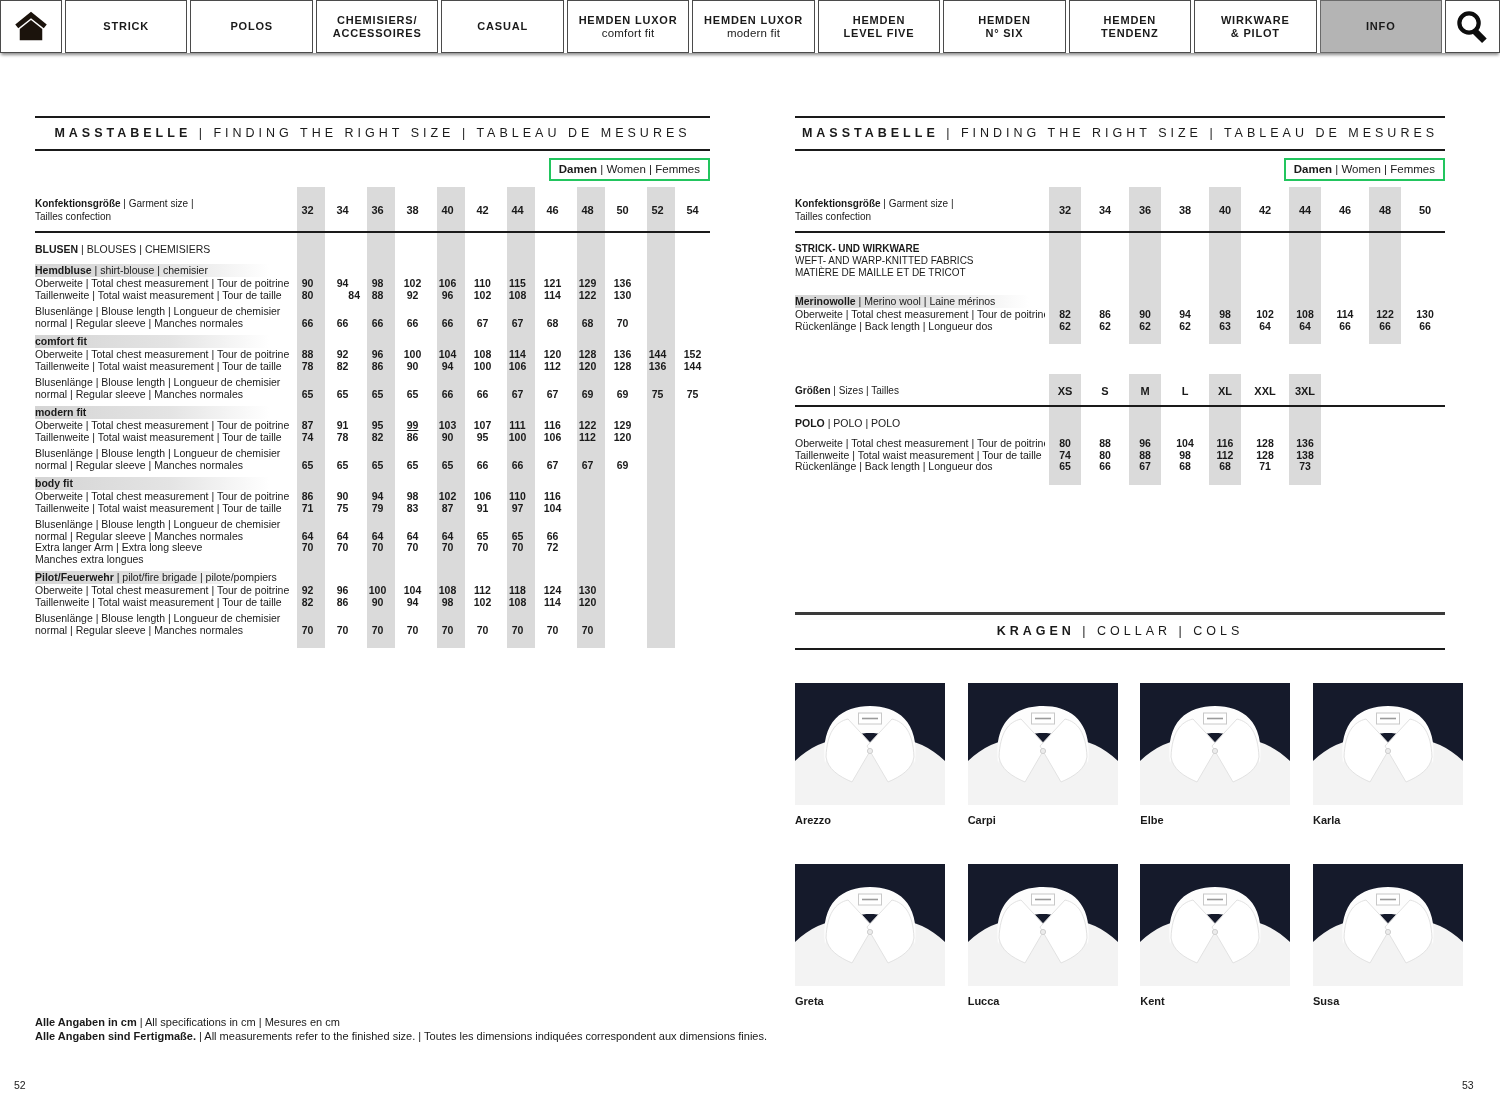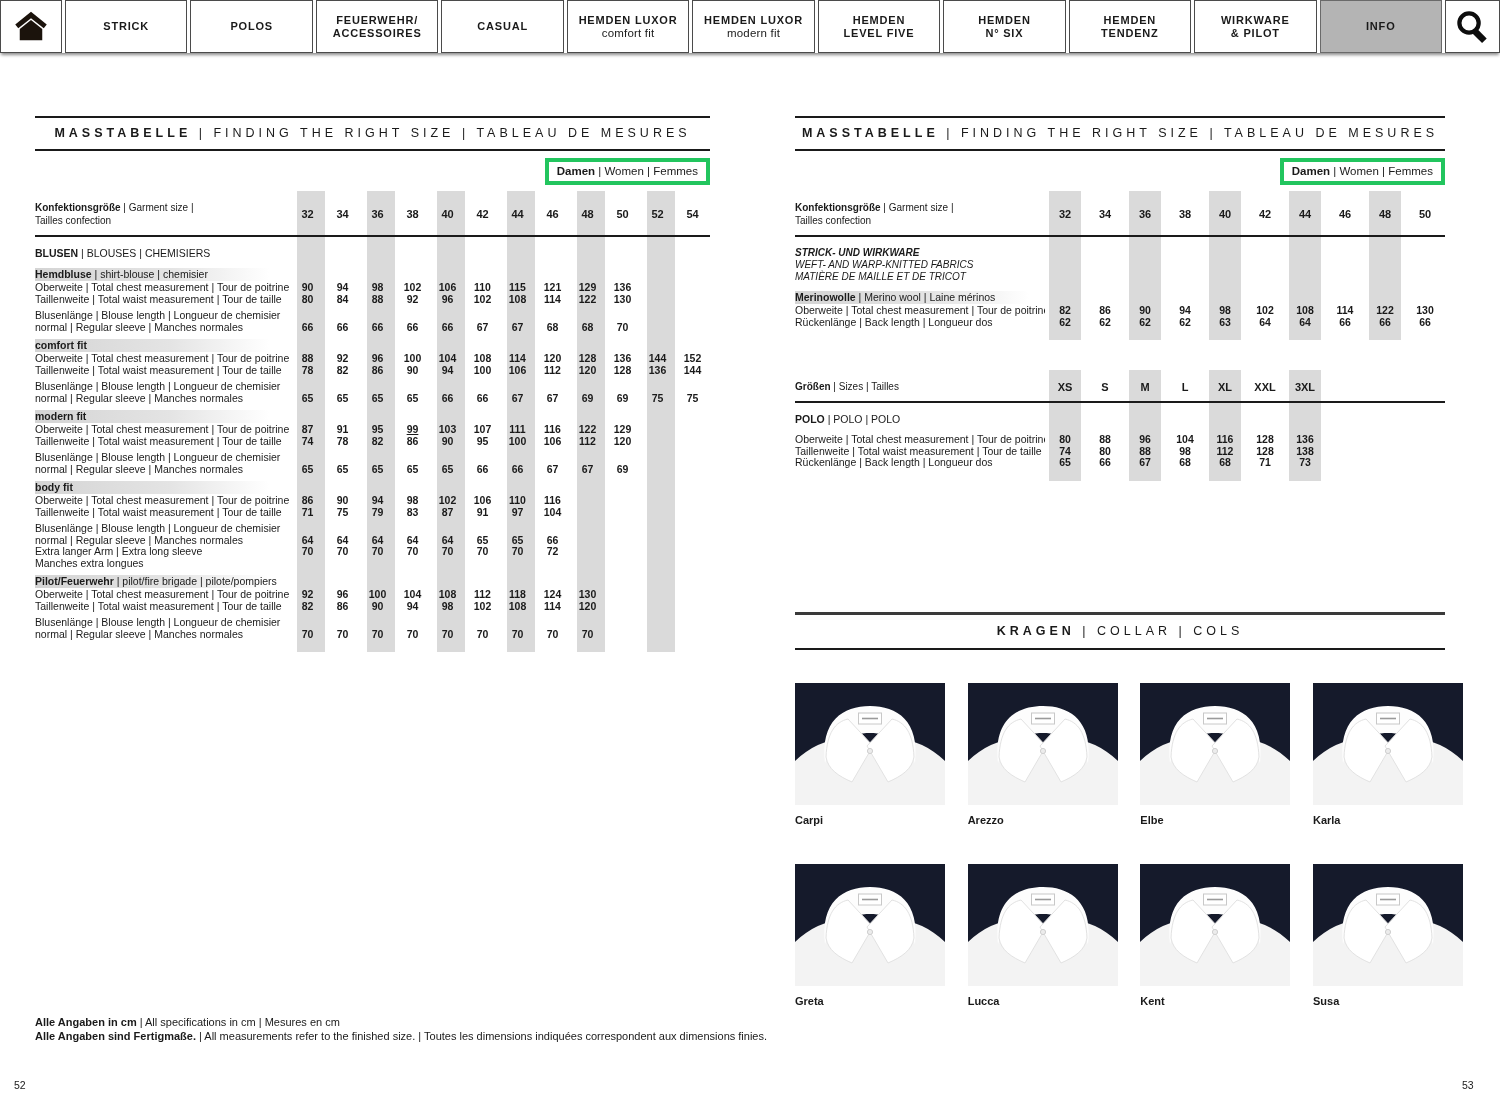--- a/index.html
+++ b/index.html
@@ -19,33 +19,33 @@
 
   
   .page{position:absolute;top:116px;}
   .page-left{left:35px;width:675px;}
   .page-right{left:795px;width:650px;}
   .rule2{border-top:2px solid #1a1a1a;height:0;}
   .rule3{border-top:3px solid #3a3a3a;height:0;}
   .page-title{text-align:center;font-size:12.5px;letter-spacing:4px;padding:8px 0 9px;white-space:nowrap;}
   .page-title b{letter-spacing:4px;}
   .gender-row{display:flex;justify-content:flex-end;margin-top:7px;}
-  .gender-box{border:4px solid #22c55e;padding:3px 8px 4px;font-size:11.5px;white-space:nowrap;}
+  .gender-box{border:2px solid #22c55e;padding:3px 8px 4px;font-size:11.5px;white-space:nowrap;}
 
   
   .size-table{position:relative;margin-top:6px;}
   .bands{position:absolute;top:0;bottom:0;left:0;right:0;z-index:0;}
   .band{position:absolute;top:0;bottom:0;background:var(--band,#dadada);}
   .tcontent{position:relative;z-index:1;}
   .tbl-header{display:flex;align-items:center;padding:10px 0 8px;border-bottom:2px solid #1a1a1a;}
   .tbl-header .hlabel{font-size:10px;line-height:13px;}
   .cell{flex:0 0 auto;text-align:center;font-size:11px;font-weight:700;}
   .tlines{padding:10px 0 12px;}
   .l-group{font-size:10.5px;margin-bottom:9px;}
-  .l-group3{font-size:10px;line-height:12px;margin-bottom:8px;font-style:italic;}
+  .l-group3{font-size:10px;line-height:12px;margin-bottom:16px;}
   .l-group3 .g3b{font-weight:700;}
   .l-hl{font-size:10.5px;height:13px;line-height:13px;margin-bottom:1px;
         background:linear-gradient(90deg,#d4d4d4 0%,#e4e4e4 45%,rgba(255,255,255,0) 78%);
         background-size:300px 100%;background-repeat:no-repeat;}
   .l-row{display:flex;font-size:10.5px;line-height:11.5px;}
   .l-row .rlabel{white-space:nowrap;overflow:hidden;}
   .l-row .cell{font-size:10.5px;line-height:11.5px;}
 
   
   .kragen{position:absolute;left:0;top:496px;width:650px;}
@@ -74,21 +74,21 @@
             <path d="M24 16 L39 28 L39 43 L9 43 L9 28 Z" fill="#1b130c"></path>
           </svg></span>
       </div>
       <div class="navtab">
         <span class="tl">STRICK</span>
       </div>
       <div class="navtab">
         <span class="tl">POLOS</span>
       </div>
       <div class="navtab">
-        <span class="tl">FEUERWEHR/</span>
+        <span class="tl">CHEMISIERS/</span>
         <span class="tl">ACCESSOIRES</span>
       </div>
       <div class="navtab">
         <span class="tl">CASUAL</span>
       </div>
       <div class="navtab">
         <span class="tl">HEMDEN LUXOR</span>
         <span class="tl reg">comfort fit</span>
       </div>
       <div class="navtab">
@@ -168,21 +168,21 @@
               <div class="cell" style="width: 35px;">115</div>
               <div class="cell" style="width: 35px;">121</div>
               <div class="cell" style="width: 35px;">129</div>
               <div class="cell" style="width: 35px;">136</div>
               <div class="cell" style="width: 35px;"></div>
               <div class="cell" style="width: 35px;"></div>
             </div>
             <div class="l-row">
               <div class="rlabel" style="width: 258px;">Taillenweite | Total waist measurement | Tour de taille</div>
               <div class="cell" style="width: 35px;">80</div>
-              <div class="cell" style="width: 35px;">84</div>
+              <div class="cell" style="width: 35px; text-align: right;">84</div>
               <div class="cell" style="width: 35px;">88</div>
               <div class="cell" style="width: 35px;">92</div>
               <div class="cell" style="width: 35px;">96</div>
               <div class="cell" style="width: 35px;">102</div>
               <div class="cell" style="width: 35px;">108</div>
               <div class="cell" style="width: 35px;">114</div>
               <div class="cell" style="width: 35px;">122</div>
               <div class="cell" style="width: 35px;">130</div>
               <div class="cell" style="width: 35px;"></div>
               <div class="cell" style="width: 35px;"></div>
@@ -626,36 +626,36 @@
                 <rect width="150" height="122" fill="#151a2b"></rect>
                 <path d="M-2,124 L-2,80 C18,60 42,52 58,59 L75,67 L92,59 C108,52 132,60 152,80 L152,124 Z" fill="#f3f3f3"></path>
                 <path d="M30,80 C25,38 48,23 75,23 C102,23 125,38 120,80 C110,58 95,50 75,50 C55,50 40,58 30,80 Z" fill="#fdfdfd"></path>
                 <path d="M31,74 C32,50 40,39 53,36 L78,63 L57,99 C43,93 33,86 31,74 Z" fill="#ffffff" stroke="#e2e2e2" stroke-width="1"></path>
                 <path d="M119,74 C118,50 110,39 97,36 L72,63 L93,99 C107,93 117,86 119,74 Z" fill="#ffffff" stroke="#e2e2e2" stroke-width="1"></path>
                 <circle cx="75" cy="68" r="2.6" fill="#ececec" stroke="#cfcfcf" stroke-width="1"></circle>
                 <rect x="63.5" y="30" width="23" height="11" fill="#ffffff" stroke="#c8c8c8" stroke-width="1"></rect>
                 <line x1="67" y1="35.5" x2="83" y2="35.5" stroke="#9a9a9a" stroke-width="1.6"></line>
               </svg>
             </div>
-            <div class="collar-name">Carpi</div>
+            <div class="collar-name">Arezzo</div>
           </div>
           <div class="collar-card">
             <div>
               <svg class="collar-img" viewBox="0 0 150 122">
                 <rect width="150" height="122" fill="#151a2b"></rect>
                 <path d="M-2,124 L-2,80 C18,60 42,52 58,59 L75,67 L92,59 C108,52 132,60 152,80 L152,124 Z" fill="#f3f3f3"></path>
                 <path d="M30,80 C25,38 48,23 75,23 C102,23 125,38 120,80 C110,58 95,50 75,50 C55,50 40,58 30,80 Z" fill="#fdfdfd"></path>
                 <path d="M31,74 C32,50 40,39 53,36 L78,63 L57,99 C43,93 33,86 31,74 Z" fill="#ffffff" stroke="#e2e2e2" stroke-width="1"></path>
                 <path d="M119,74 C118,50 110,39 97,36 L72,63 L93,99 C107,93 117,86 119,74 Z" fill="#ffffff" stroke="#e2e2e2" stroke-width="1"></path>
                 <circle cx="75" cy="68" r="2.6" fill="#ececec" stroke="#cfcfcf" stroke-width="1"></circle>
                 <rect x="63.5" y="30" width="23" height="11" fill="#ffffff" stroke="#c8c8c8" stroke-width="1"></rect>
                 <line x1="67" y1="35.5" x2="83" y2="35.5" stroke="#9a9a9a" stroke-width="1.6"></line>
               </svg>
             </div>
-            <div class="collar-name">Arezzo</div>
+            <div class="collar-name">Carpi</div>
           </div>
           <div class="collar-card">
             <div>
               <svg class="collar-img" viewBox="0 0 150 122">
                 <rect width="150" height="122" fill="#151a2b"></rect>
                 <path d="M-2,124 L-2,80 C18,60 42,52 58,59 L75,67 L92,59 C108,52 132,60 152,80 L152,124 Z" fill="#f3f3f3"></path>
                 <path d="M30,80 C25,38 48,23 75,23 C102,23 125,38 120,80 C110,58 95,50 75,50 C55,50 40,58 30,80 Z" fill="#fdfdfd"></path>
                 <path d="M31,74 C32,50 40,39 53,36 L78,63 L57,99 C43,93 33,86 31,74 Z" fill="#ffffff" stroke="#e2e2e2" stroke-width="1"></path>
                 <path d="M119,74 C118,50 110,39 97,36 L72,63 L93,99 C107,93 117,86 119,74 Z" fill="#ffffff" stroke="#e2e2e2" stroke-width="1"></path>
                 <circle cx="75" cy="68" r="2.6" fill="#ececec" stroke="#cfcfcf" stroke-width="1"></circle>

